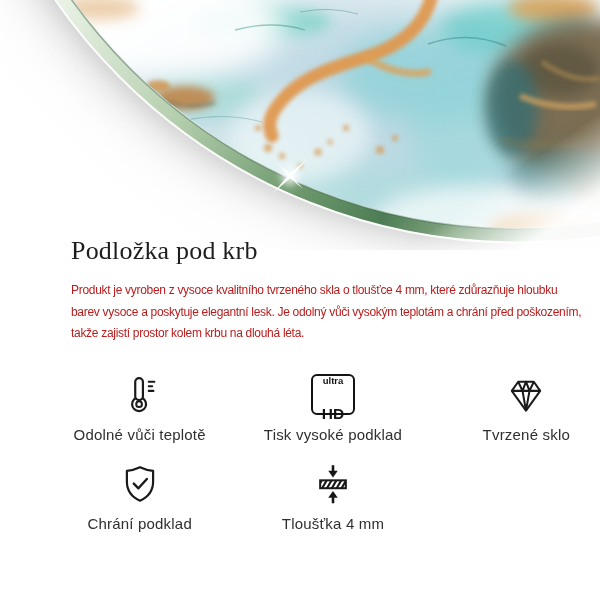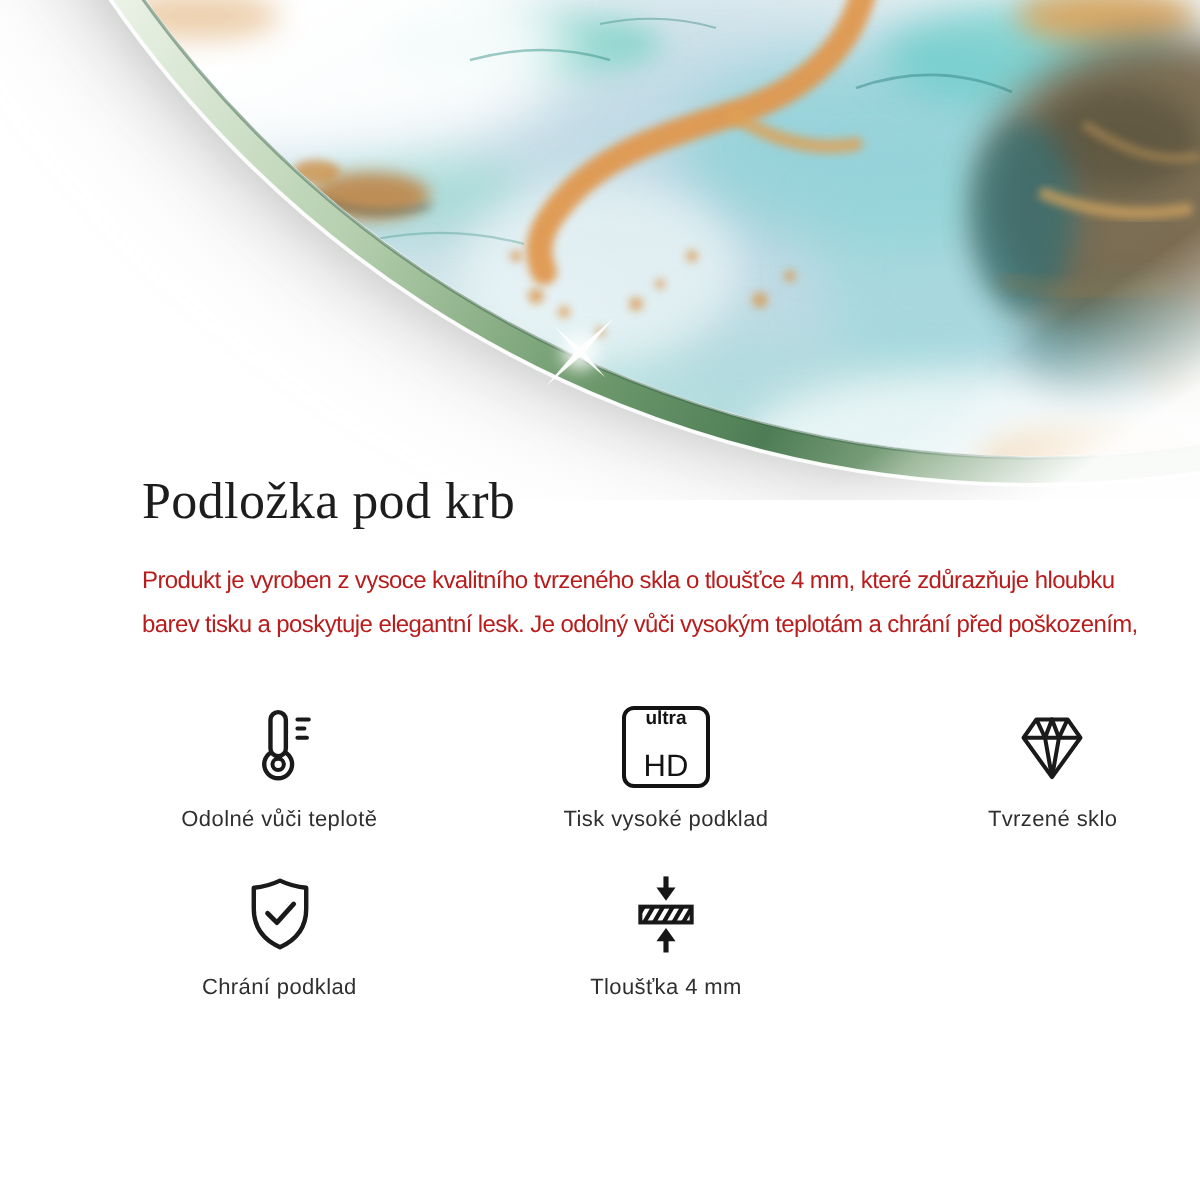--- a/index.html
+++ b/index.html
@@ -9,25 +9,25 @@
   .content{position:absolute;top:0;left:0;width:600px;padding-left:33px;}
   .text-block{padding:234px 38px 0 38px;}
   h1.title{margin:0;font-family:"Liberation Serif","DejaVu Serif",serif;
            font-weight:400;font-size:26px;line-height:33px;color:#1d1d1d;letter-spacing:.2px;}
   .desc{margin:13px 0 0 0;font-size:12px;line-height:21.5px;color:#b91c1c;letter-spacing:-.3px;}
   .desc div{white-space:nowrap;}
   .features{margin-top:27px;padding:0 10px;display:grid;
             grid-template-columns:1fr 1fr 1fr;row-gap:18px;}
   .feature{display:flex;flex-direction:column;align-items:center;}
   .icon-box{height:46px;display:flex;align-items:center;justify-content:center;}
-  .feature-label{margin-top:8px;font-size:11px;color:#2f2f2f;letter-spacing:.2px;text-align:center;}
+  .feature-label{margin-top:8px;font-size:15px;color:#2f2f2f;letter-spacing:.2px;text-align:center;}
   .uhd{width:40px;height:37px;border:2.6px solid #131313;border-radius:6px;
-       display:flex;flex-direction:column;align-items:center;justify-content:space-between;background:#fff;}
+       display:flex;flex-direction:column;align-items:center;justify-content:flex-start;background:#fff;gap:19px;}
   .uhd-top{font-size:9.5px;font-weight:700;line-height:1;color:#131313;}
-  .uhd-bottom{font-size:15.5px;font-weight:400;line-height:1;margin-top:1px;color:#131313;}
+  .uhd-bottom{font-size:15.5px;font-weight:700;line-height:1;margin-top:1px;color:#131313;}
   svg .stroke{stroke:#1a1a1a;fill:none;}
 </style>
 </head>
 <body>
 
 <div class="hero">
 <svg width="600" height="250" viewBox="0 0 600 250">
   <defs>
     <clipPath id="plateClip">
           <circle cx="518" cy="-320" r="548"></circle>
@@ -149,21 +149,22 @@
     <rect x="0" y="0" width="600" height="250" fill="url(#fadeWhite)"></rect>
   </g>
 </svg>
 </div>
 
 <div class="content">
   <div class="text-block">
     <h1 class="title"><span>Podložka pod krb</span><br></h1>
     <div class="desc">
       <div>Produkt je vyroben z vysoce kvalitního tvrzeného skla o tloušťce 4 mm, které zdůrazňuje hloubku</div>
-      <div>barev tisku a poskytuje elegantní lesk. Je odolný vůči vysokým teplotám a chrání před poškozením,</div>
+      <div>barev vysoce a poskytuje elegantní lesk. Je odolný vůči vysokým teplotám a chrání před poškozením,</div>
+      <div>takže zajistí prostor kolem krbu na dlouhá léta.</div>
     </div>
   </div>
 
   <div class="features">
 
     <div class="feature">
       <div class="icon-box">
         <svg width="44" height="44" viewBox="0 0 48 48">
           <circle class="stroke" cx="23" cy="34" r="7.6" stroke-width="2.4"></circle>
           <circle class="stroke" cx="23" cy="34" r="3.1" stroke-width="2.2"></circle>

